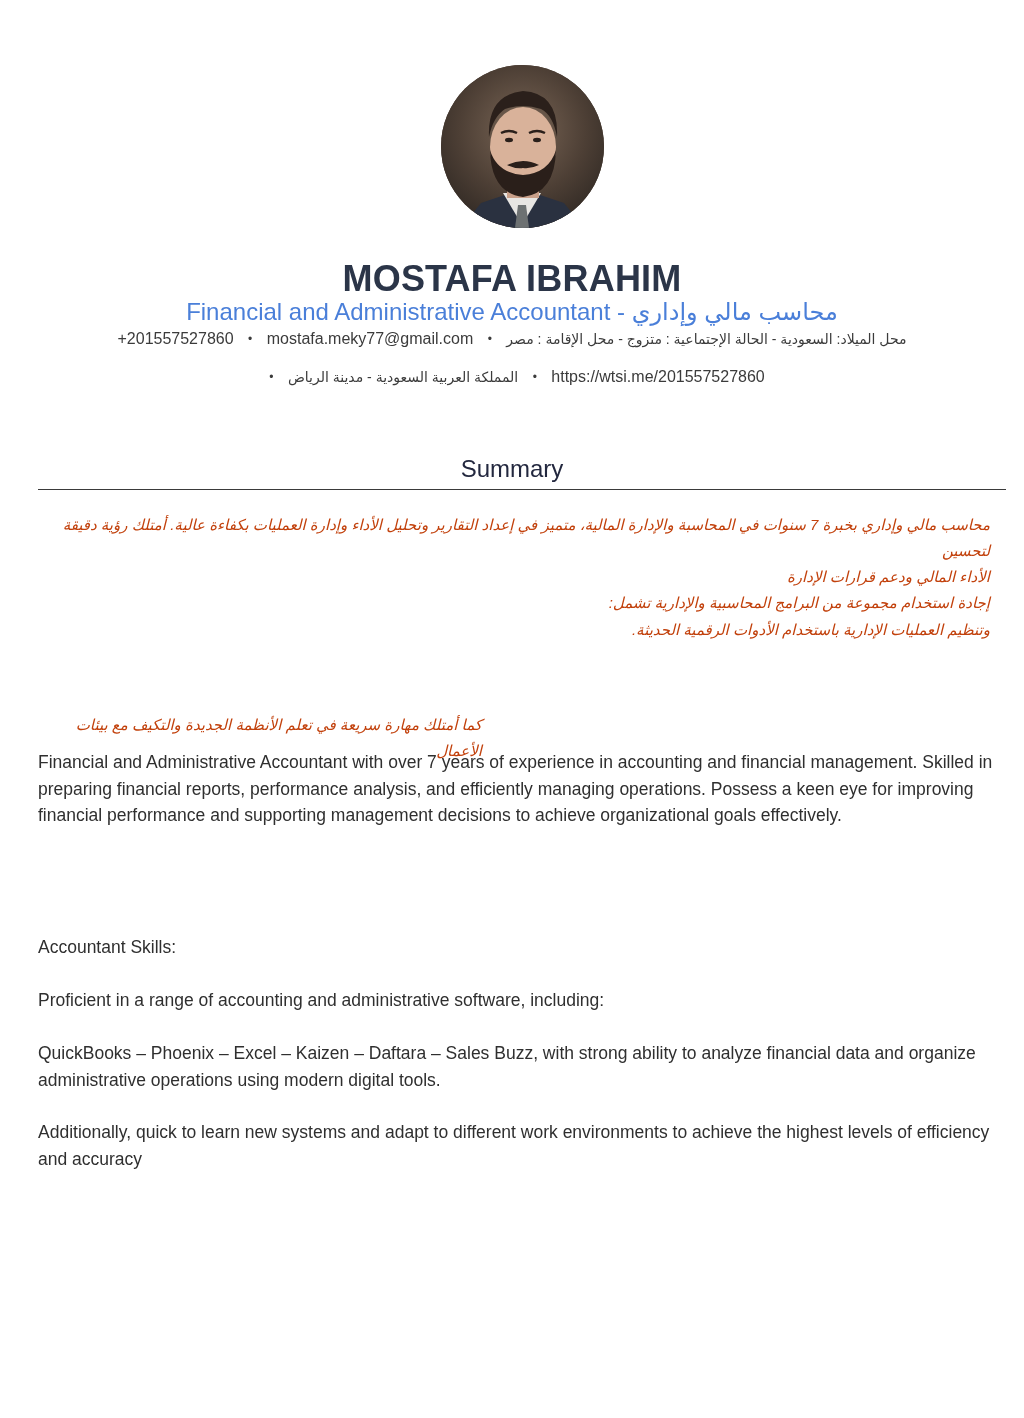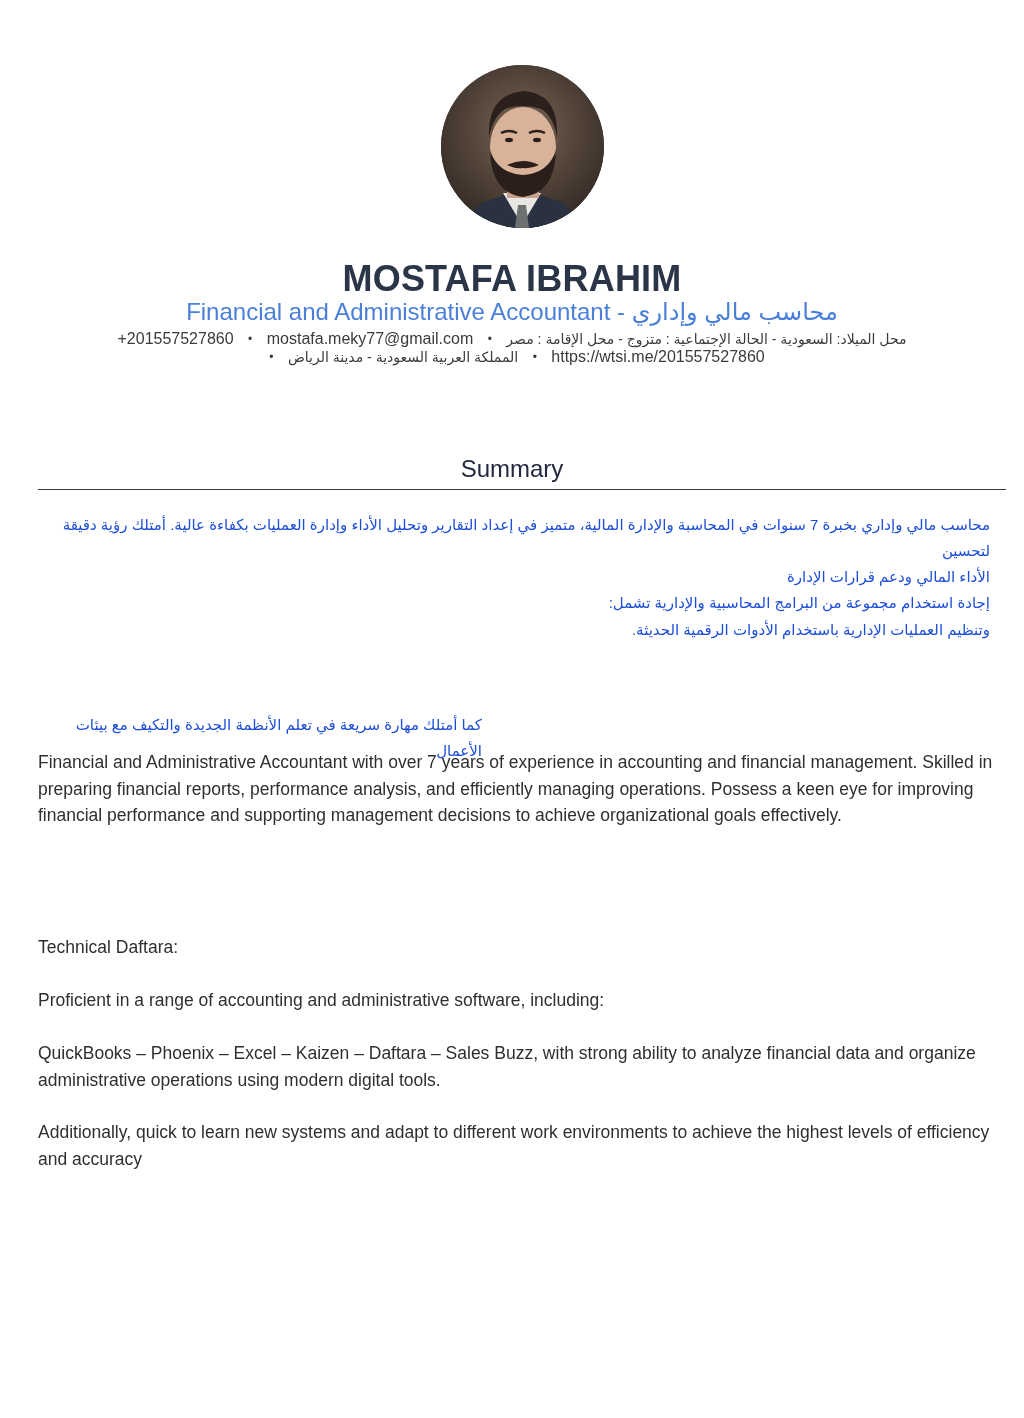--- a/index.html
+++ b/index.html
@@ -20,34 +20,34 @@
   }
   .title {
     position: absolute; left: 0; right: 0; top: 298px; text-align: center;
     font-size: 24px; color: #4a7fd9;
   }
   .contact {
     position: absolute; left: 0; right: 0; text-align: center;
     font-size: 16px; color: #3b3b3b; white-space: nowrap;
   }
   .contact.l1 { top: 330px; }
-  .contact.l2 { top: 348px; }
+  .contact.l2 { top: 368px; }
   .contact .sep { margin: 0 10px; font-size: 12px; vertical-align: 1px; }
   .contact .ar { font-size: 14px; }
   .section-title {
     position: absolute; left: 0; right: 0; top: 455px; text-align: center;
     font-size: 24px; color: #23283f;
   }
   .divider {
     position: absolute; left: 38px; right: 18px; top: 489px; height: 0;
     border-top: 1.5px solid #3a3a3a;
   }
   .ar-block {
     position: absolute; left: 38px; width: 952px; direction: rtl; text-align: right;
-    font-size: 15px; color: #1d4ed8; line-height: 26px;
+    font-size: 15px; color: #c2410c; line-height: 26px; font-style: italic;
   }
   .para {
     position: absolute; left: 38px; width: 960px;
     font-size: 17.5px; color: #2f2f2f; line-height: 26.5px;
   }
 </style>
 </head>
 <body>
 
 <div class="photo" title="Profile photo of Mostafa Ibrahim">
@@ -113,16 +113,16 @@
 <div class="ar-block" style="top:617px;">
   <div>وتنظيم العمليات الإدارية باستخدام الأدوات الرقمية الحديثة.</div>
 </div>
 
 <div class="ar-block" style="top:696px; width:440px; left:42px;margin-top:16px;">
   <div>كما أمتلك مهارة سريعة في تعلم الأنظمة الجديدة والتكيف مع بيئات الأعمال</div>
 </div>
 
 <div class="para" style="top:749px;">Financial and Administrative Accountant with over 7 years of experience in accounting and financial management. Skilled in preparing financial reports, performance analysis, and efficiently managing operations. Possess a keen eye for improving financial performance and supporting management decisions to achieve organizational goals effectively.</div>
 
-<div class="para" style="top:934px;">Technical Daftara:</div>
+<div class="para" style="top:934px;">Accountant Skills:</div>
 <div class="para" style="top:987px;">Proficient in a range of accounting and administrative software, including:</div>
 <div class="para" style="top:1040px;">QuickBooks – Phoenix – Excel – Kaizen – Daftara – Sales Buzz, with strong ability to analyze financial data and organize administrative operations using modern digital tools.</div>
 <div class="para" style="top:1119px;">Additionally, quick to learn new systems and adapt to different work environments to achieve the highest levels of efficiency and accuracy</div>
 
 </body></html>

